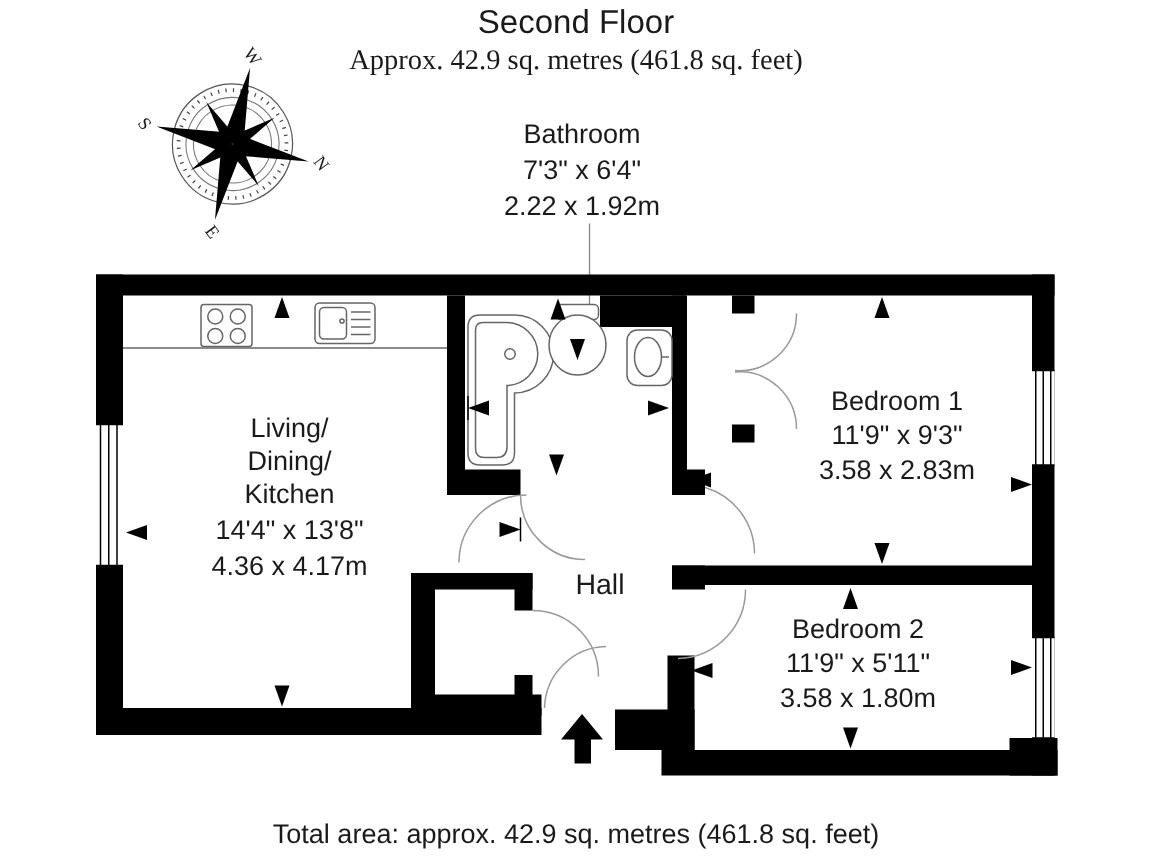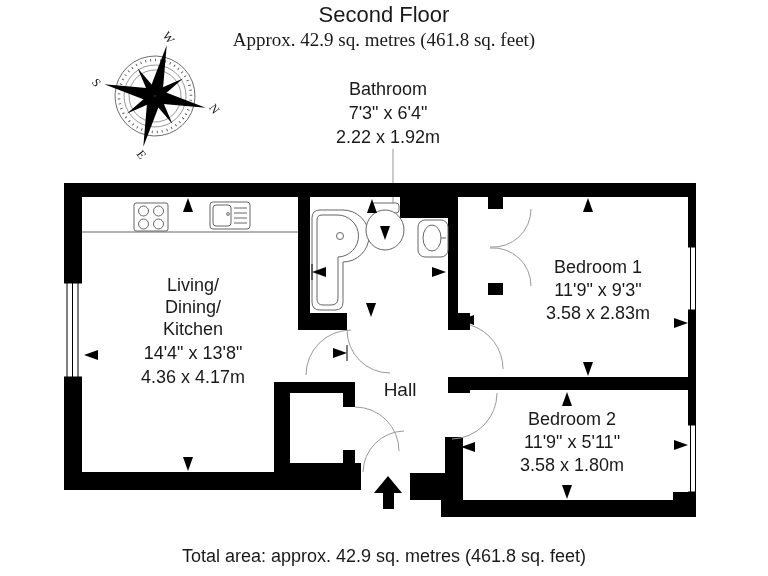--- a/index.html
+++ b/index.html
@@ -1,16 +1,16 @@
 <!DOCTYPE html>
 <html><head>
 <meta charset="utf-8">
 <style>
   html,body{margin:0;padding:0;background:#ffffff;}
-  .canvas{position:relative;width:696px;height:576px;background:#fff;overflow:hidden;
+  .canvas{position:relative;width:768px;height:576px;background:#fff;overflow:hidden;
           font-family:"Liberation Sans",sans-serif;}
   svg{position:absolute;left:0;top:0;}
   text{fill:#1a1a1a;}
   .t-title{font-family:"Liberation Sans",sans-serif;font-size:22px;text-anchor:middle;}
   .t-sub{font-family:"Liberation Serif",serif;font-size:19px;text-anchor:middle;}
   .t-room{font-family:"Liberation Sans",sans-serif;font-size:18px;text-anchor:middle;}
   .t-hall{font-family:"Liberation Sans",sans-serif;font-size:19px;text-anchor:middle;}
   .t-total{font-family:"Liberation Sans",sans-serif;font-size:18px;text-anchor:middle;}
   .t-compass{font-family:"Liberation Serif",serif;font-size:12px;text-anchor:middle;}
   .fix{fill:#ffffff;}

